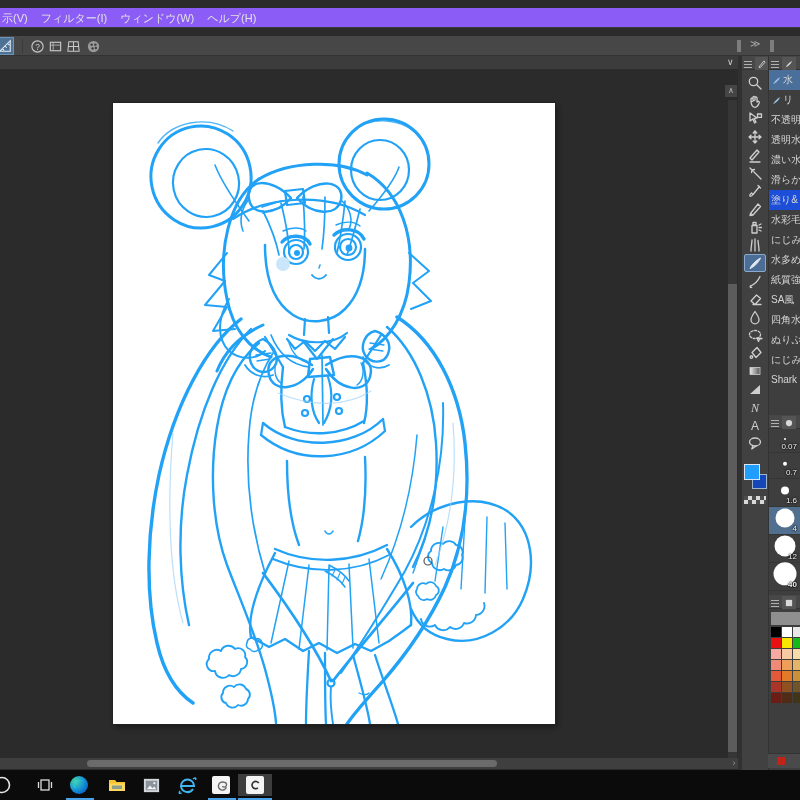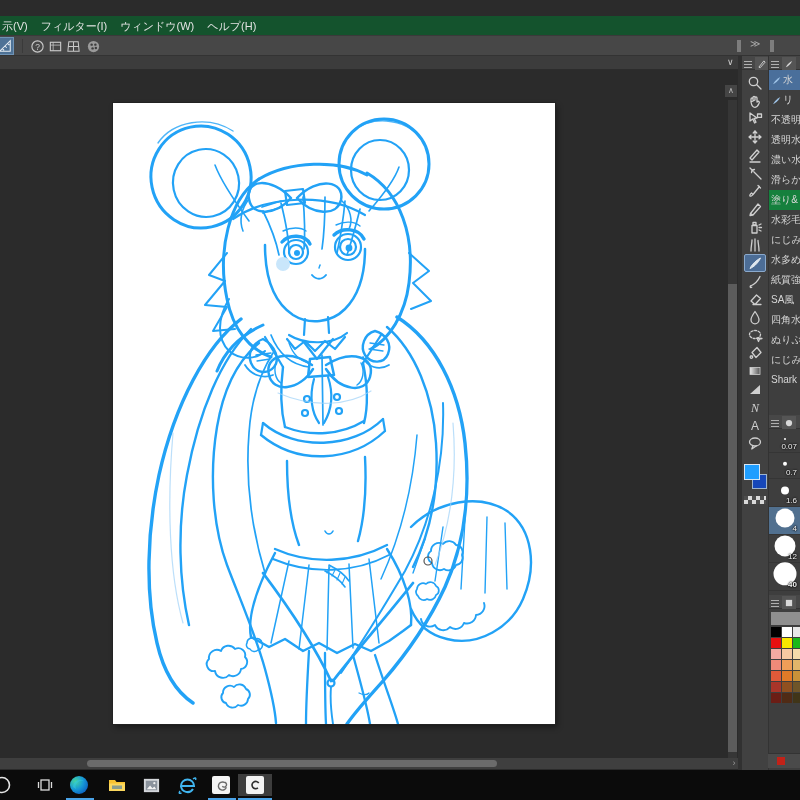--- a/index.html
+++ b/index.html
@@ -3,22 +3,22 @@
 <meta charset="utf-8">
 <style>
   * { margin:0; padding:0; box-sizing:border-box; }
   html,body { width:800px; height:800px; overflow:hidden; background:#2b2b2b;
     font-family:"Liberation Sans","DejaVu Sans",sans-serif; }
   #app { position:relative; width:800px; height:800px; overflow:hidden; }
 
   
   .titlebar { position:absolute; left:0; top:0; width:800px; height:16px;
     background:#3a3a3a; color:#b5b5b5; font-size:9.5px; line-height:16px; text-align:center; }
-  .menubar { position:absolute; left:0; top:16px; width:800px; height:20px;
-    background:#14532d; color:#e2e2e2; font-size:11px; line-height:20px;
+  .menubar { position:absolute; left:0; top:8px; width:800px; height:20px;
+    background:#8b5cf6; color:#e2e2e2; font-size:11px; line-height:20px;
     border-bottom:1px solid #3a3a3a; }
   .menubar span { display:inline-block; padding:0 10px 0 0; }
   .menubar .m0 { margin-left:2px; }
   .toolbar { position:absolute; left:0; top:36px; width:800px; height:20px;
     background:#474747; border-bottom:1px solid #333; }
   .tb-ico { position:absolute; top:1px; width:18px; height:18px; display:flex;
     align-items:center; justify-content:center; }
   .tb-hl { background:#4e7296; border:1px solid #6f93b5; }
   .tb-sep { position:absolute; left:22px; top:3px; width:1px; height:14px; background:#3a3a3a; }
   .dockhead-bar { position:absolute; top:4px; width:4px; height:12px; background:#7d7d7d; }
@@ -62,21 +62,21 @@
   .transp { position:absolute; left:2px; top:440px; width:22px; height:8px;
     background-image:linear-gradient(45deg,#d9d9d9 25%,transparent 25%,transparent 75%,#d9d9d9 75%),
       linear-gradient(45deg,#d9d9d9 25%,#4d4d4d 25%,#4d4d4d 75%,#d9d9d9 75%);
     background-size:8px 8px; background-position:0 0,4px 4px; }
 
   
   .subtool-row { height:20px; line-height:20px; font-size:10px; color:#d6d6d6;
     white-space:nowrap; overflow:hidden; padding-left:2px; display:flex; align-items:center; }
   .subtool-row svg { flex:0 0 auto; margin-right:1px; }
   .st-accent { background:#4a6f9b; }
-  .st-sel { background:#15803d; }
+  .st-sel { background:#1d4ed8; }
 
   
   .bs-cell { position:relative; border-bottom:1px solid #353535;text-align:center; }
   .bs-sel { background:#51708f; }
   .bs-dot { position:absolute; left:50%; top:45%; transform:translate(-50%,-55%);
     background:#fff; border-radius:50%; }
   .bs-num { position:absolute; right:3px; bottom:1px; font-size:8px; color:#f2f2f2;
     text-shadow:0 0 2px #000,0 0 2px #000; }
 
   

